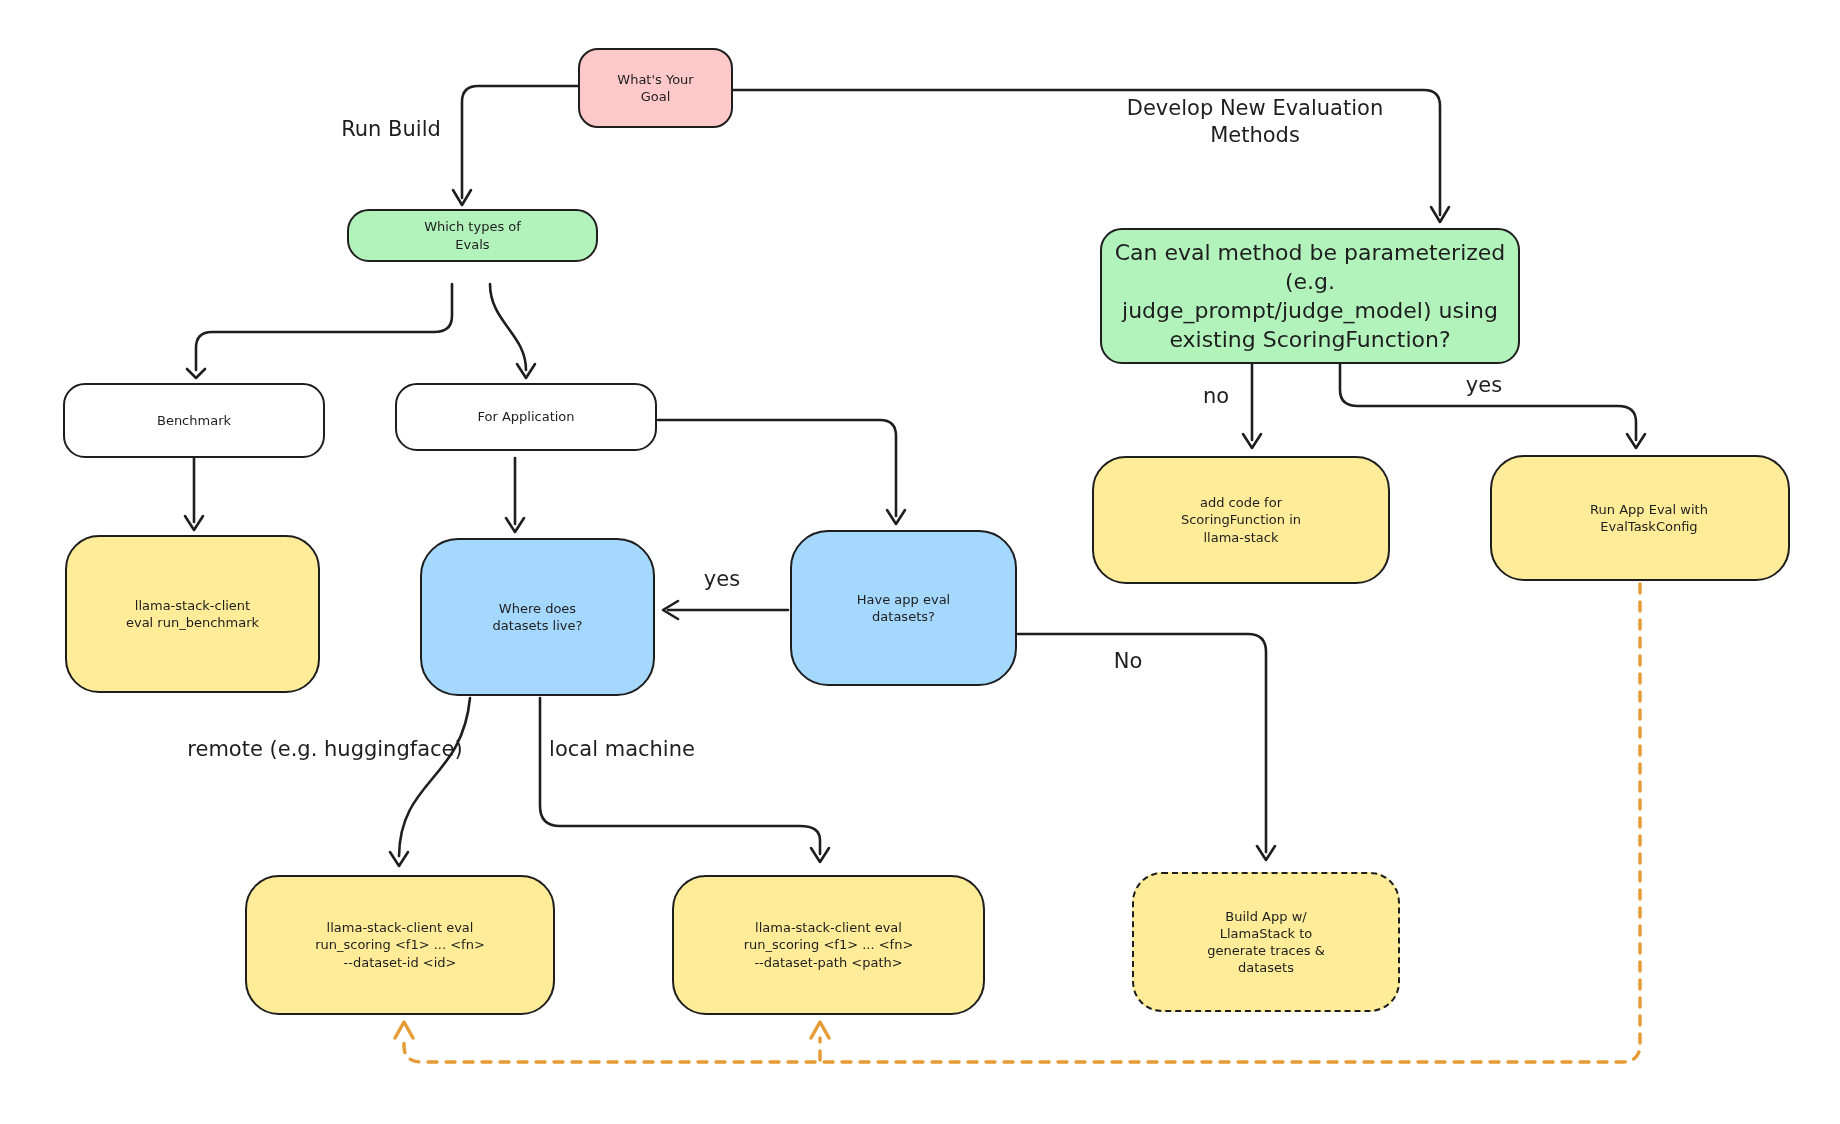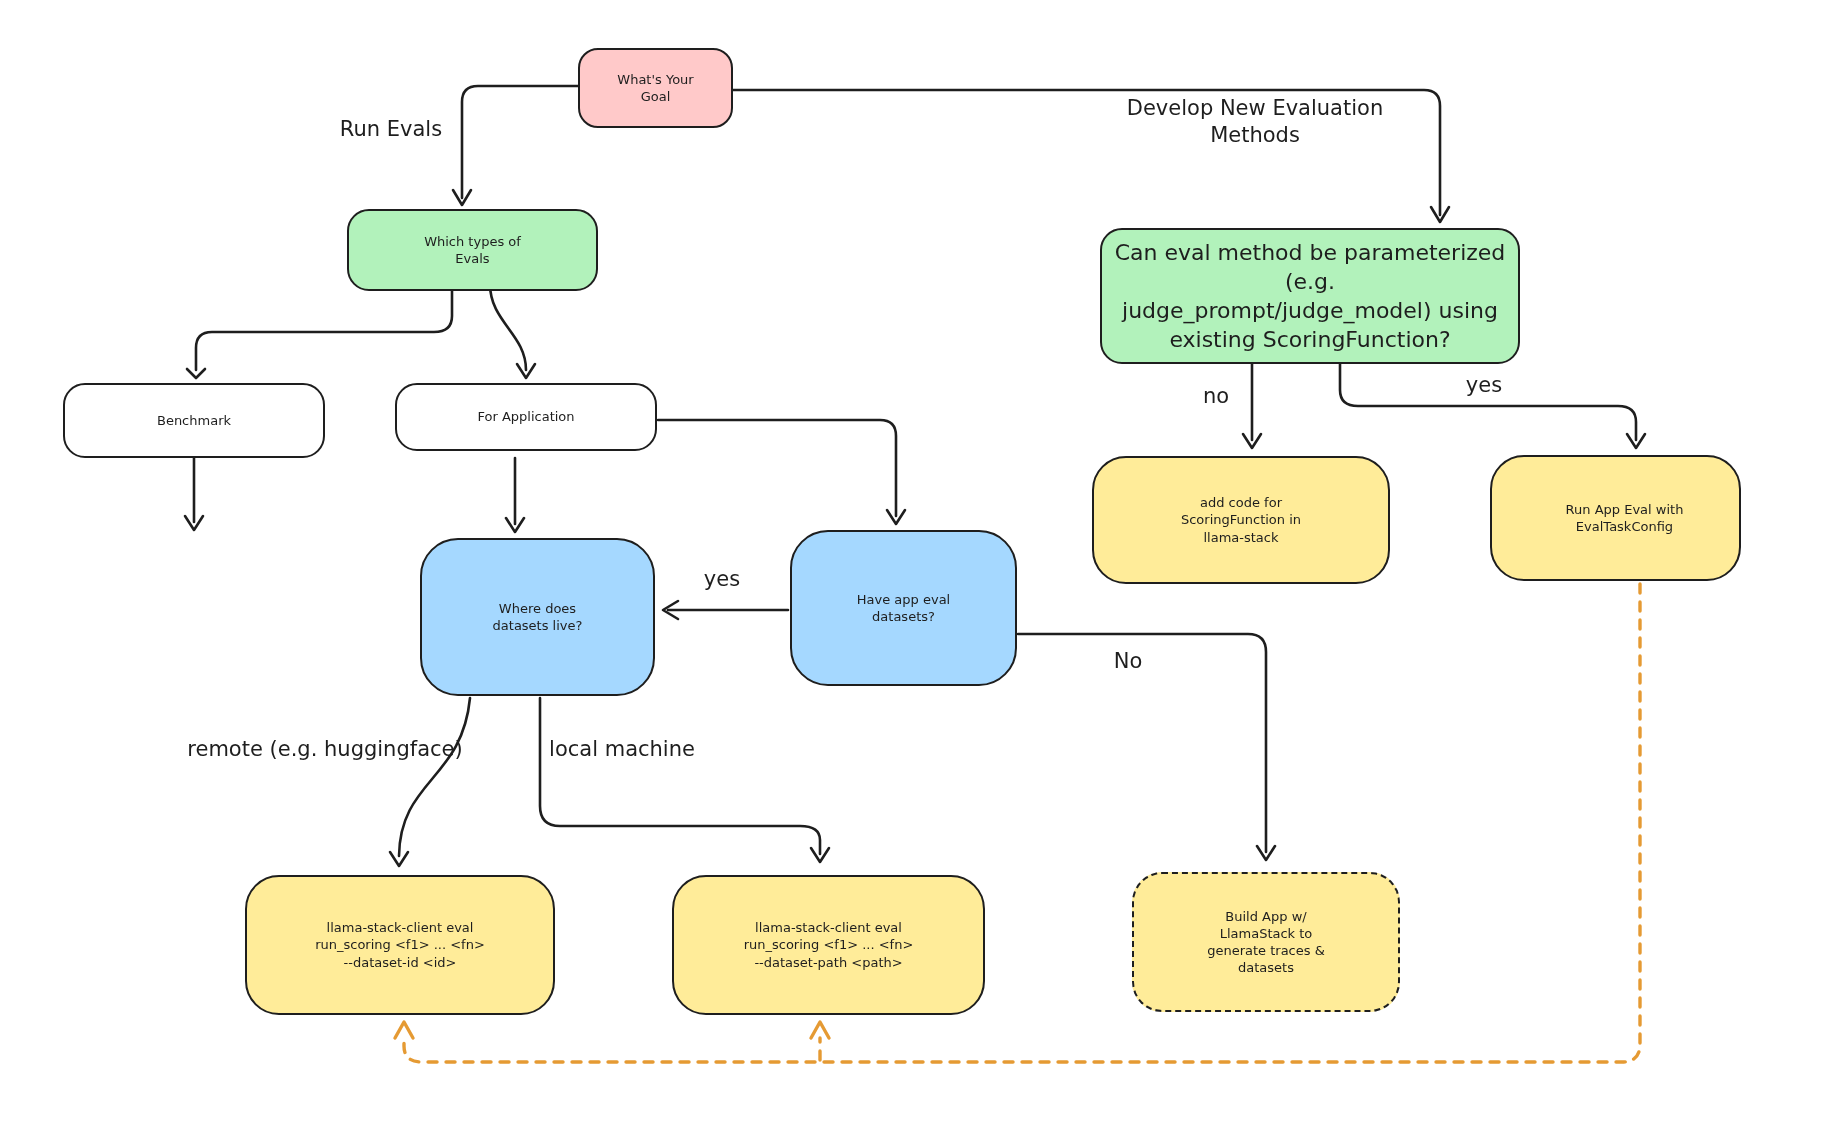--- a/index.html
+++ b/index.html
@@ -93,57 +93,61 @@
       <path d="M 395,1038 L 404,1022 L 413,1038"></path>
       <path d="M 811,1038 L 820,1022 L 829,1038"></path>
     </g>
   </svg>
 
   <div class="node pink" style="left:578px;top:48px;width:155px;height:80px;">
     <span class="node-label">What's Your
 Goal</span>
   </div>
 
-  <div class="node green" style="left:347px;top:209px;width:251px;height:82px;">
+  <div class="node green" style="left:347px;top:209px;width:251px;height:53px;">
     <span class="node-label">Which types of
 Evals</span>
   </div>
 
   <div class="node green" style="left:1100px;top:228px;width:420px;height:136px;font-size:22px;">
     <span class="node-label">Can eval method be parameterized (e.g.
 judge_prompt/judge_model) using
 existing ScoringFunction?</span>
   </div>
 
   <div class="node white" style="left:63px;top:383px;width:262px;height:75px;">
     <span class="node-label">Benchmark</span>
   </div>
 
   <div class="node white" style="left:395px;top:383px;width:262px;height:68px;">
     <span class="node-label">For Application</span>
   </div>
 
+  <div class="node yellow" style="left:65px;top:535px;width:255px;height:158px;">
+    <span class="node-label">llama-stack-client
+eval run_benchmark</span>
+  </div>
 
   <div class="node blue" style="left:790px;top:530px;width:227px;height:156px;">
     <span class="node-label">Have app eval
 datasets?</span>
   </div>
 
   <div class="node blue" style="left:420px;top:538px;width:235px;height:158px;">
     <span class="node-label">Where does
 datasets live?</span>
   </div>
 
   <div class="node yellow" style="left:1092px;top:456px;width:298px;height:128px;">
     <span class="node-label">add code for
 ScoringFunction in
 llama-stack</span>
   </div>
 
-  <div class="node yellow" style="left:1490px;top:455px;width:251px;height:126px;padding-left:28px;">
+  <div class="node yellow" style="left:1490px;top:455px;width:300px;height:126px;padding-left:28px;">
     <span class="node-label">Run App Eval with
 EvalTaskConfig</span>
   </div>
 
   <div class="node yellow" style="left:245px;top:875px;width:310px;height:140px;">
     <span class="node-label">llama-stack-client eval
 run_scoring &lt;f1&gt; ... &lt;fn&gt;
 --dataset-id &lt;id&gt;</span>
   </div>
 
@@ -153,21 +157,21 @@
 --dataset-path &lt;path&gt;</span>
   </div>
 
   <div class="node yellow dashed" style="left:1132px;top:872px;width:268px;height:140px;border-radius:30px;">
     <span class="node-label">Build App w/
 LlamaStack to
 generate traces &amp;
 datasets</span>
   </div>
 
-  <div class="edge-label" style="left:326px;top:116px;width:130px;">Run Evals</div>
+  <div class="edge-label" style="left:326px;top:116px;width:130px;">Run Build</div>
 
   <div class="edge-label" style="left:1095px;top:95px;width:320px;">Develop New Evaluation
 Methods</div>
 
   <div class="edge-label" style="left:1192px;top:383px;width:48px;">no</div>
 
   <div class="edge-label" style="left:1452px;top:372px;width:64px;">yes</div>
 
   <div class="edge-label" style="left:696px;top:566px;width:52px;">yes</div>
 

